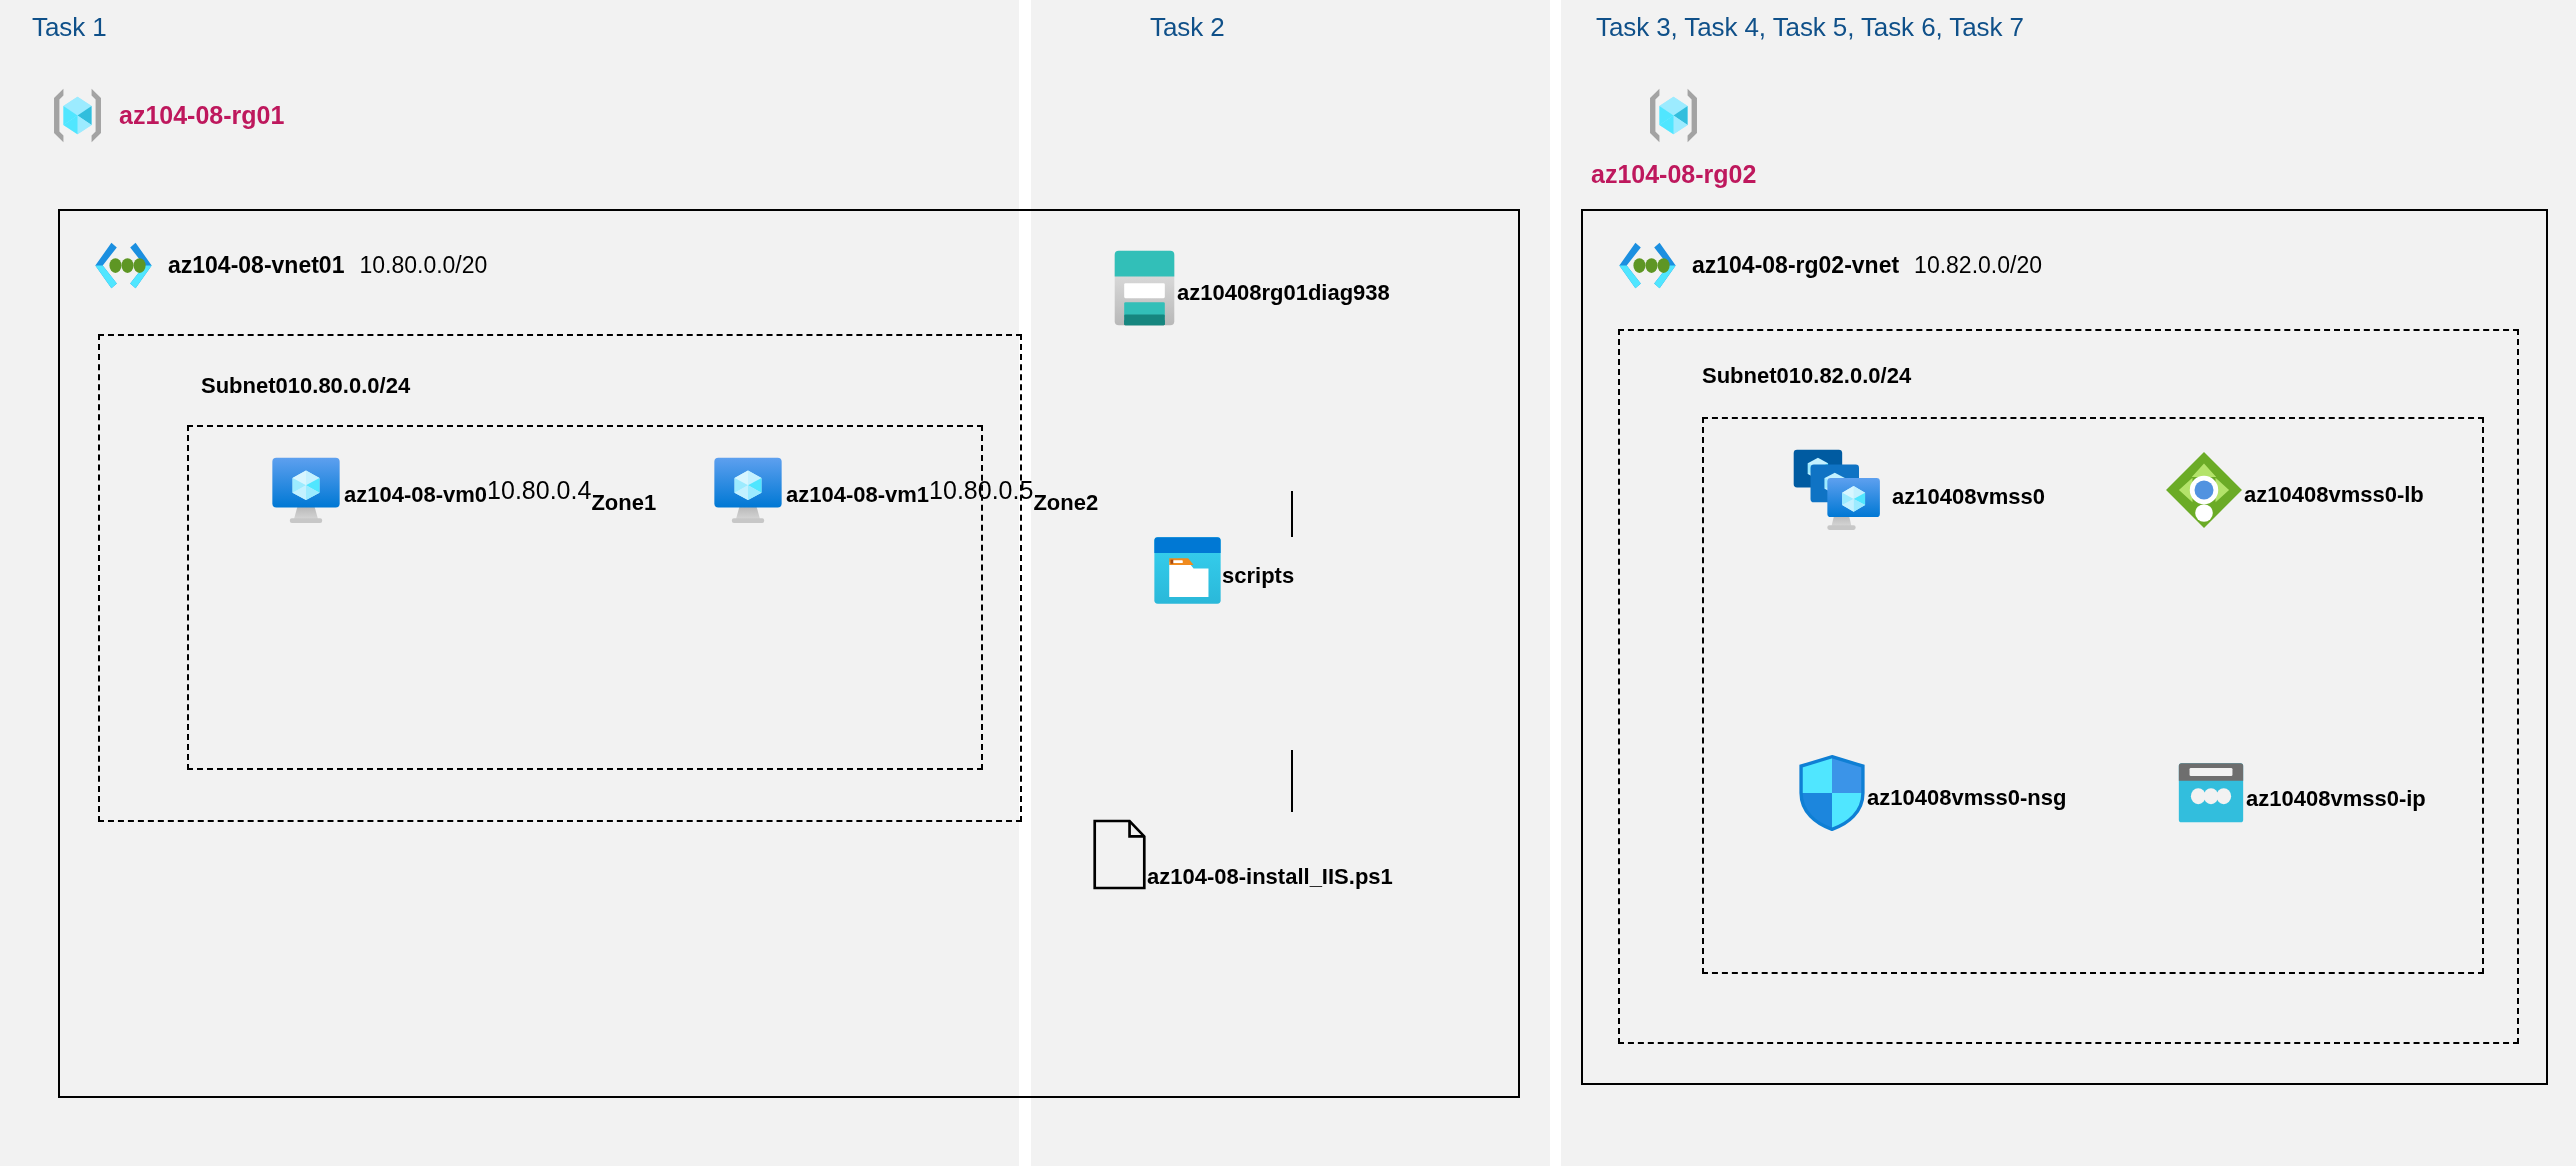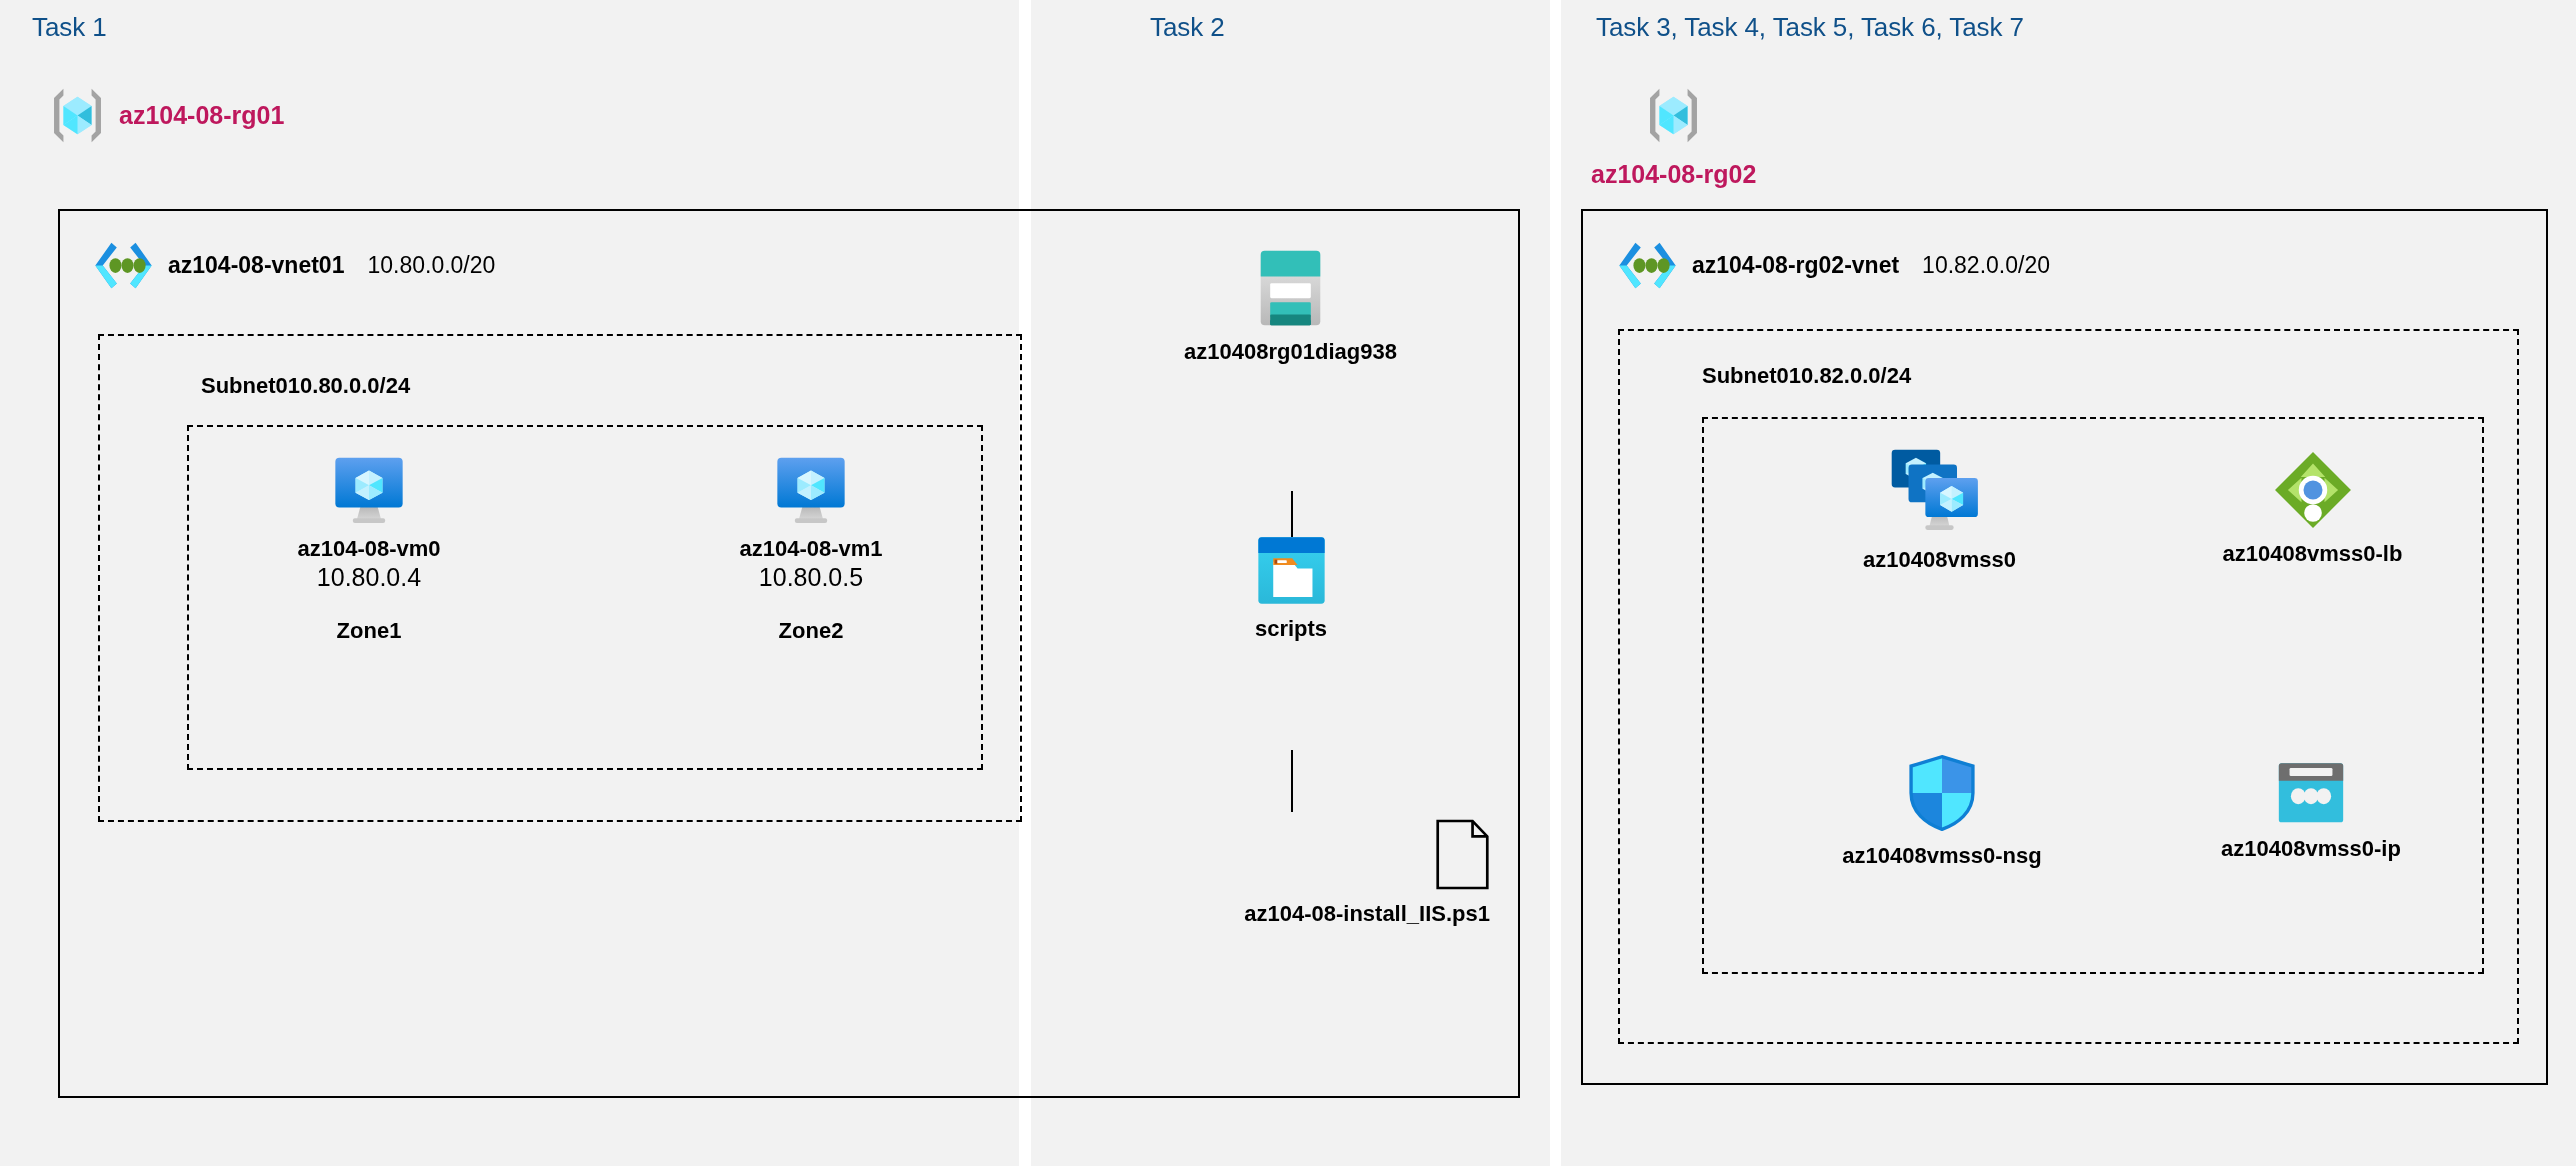--- a/index.html
+++ b/index.html
@@ -75,21 +75,20 @@
     font-size: 23px;
     font-weight: bold;
     color: #000000;
     white-space: nowrap;
   }
   .vnet-cidr {
     font-size: 23px;
     font-weight: normal;
     color: #000000;
     white-space: nowrap;
-    margin-left: 8px;
   }
 
   
   .subnet-box {
     position: absolute;
     border: 2.7px dashed #000000;
     box-sizing: border-box;
   }
   #subnet-box-1 { left: 98px;  top: 334px; width: 924px; height: 488px; }
   #subnet-box-2 { left: 1618px; top: 329px; width: 901px; height: 715px; }
@@ -111,21 +110,21 @@
     border: 2.7px dashed #000000;
     box-sizing: border-box;
   }
   #inner-dash-1 { left: 187px;  top: 425px;  width: 796px; height: 345px; }
   #inner-dash-2 { left: 1702px; top: 417px;  width: 782px; height: 557px; }
 
   
   .node {
     position: absolute;
     display: flex;
-    flex-direction: column;
+    flex-direction: row;
     align-items: center;
     text-align: center;
   }
   .node-label {
     font-size: 22px;
     font-weight: bold;
     color: #000000;
     white-space: nowrap;
     margin-top: 10.8px;
   }

